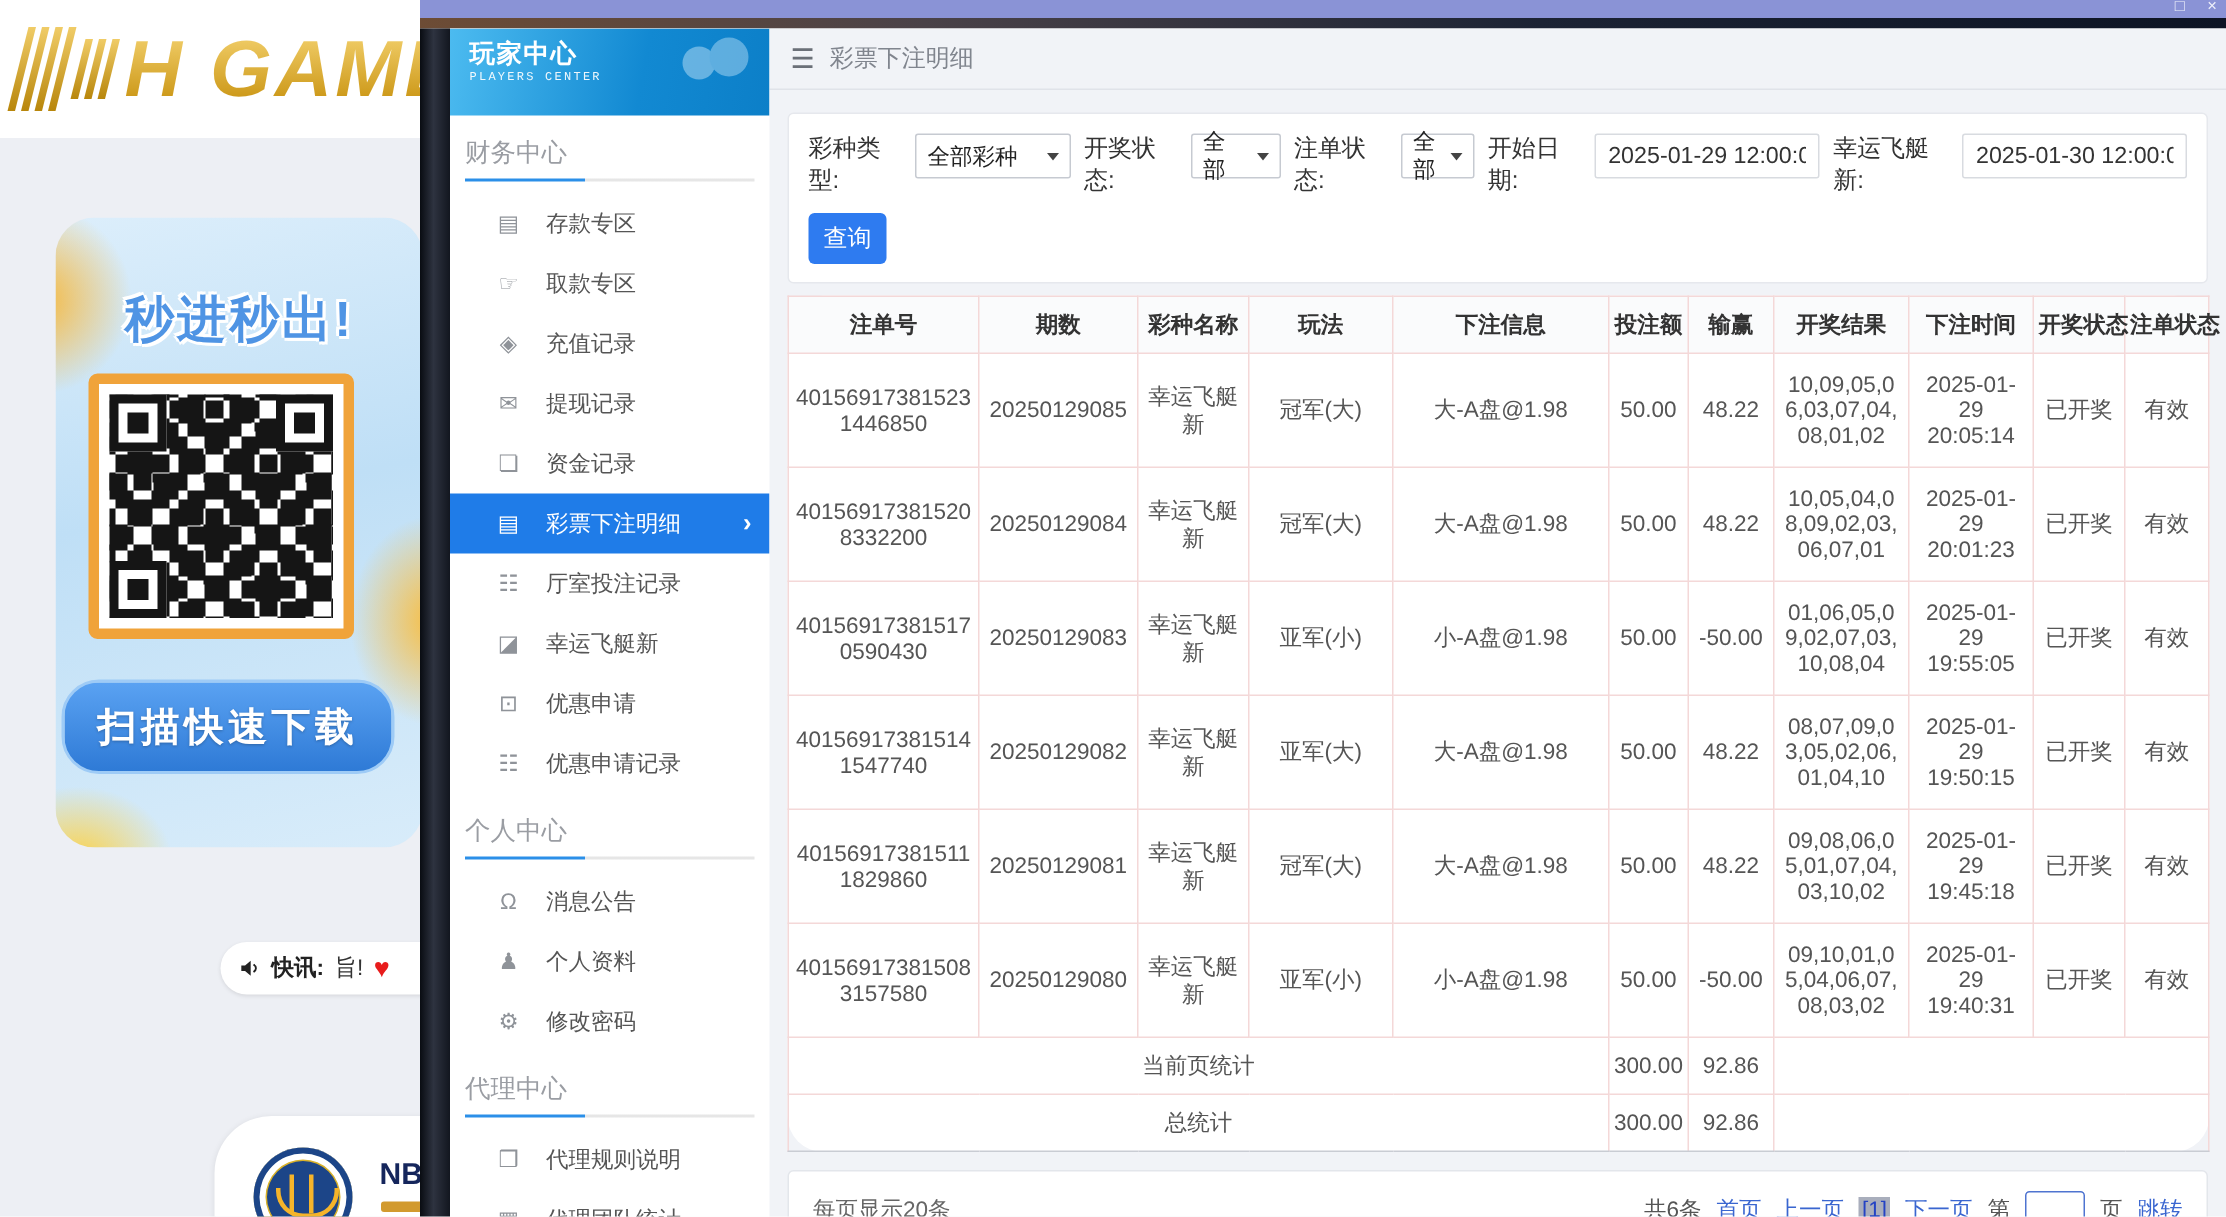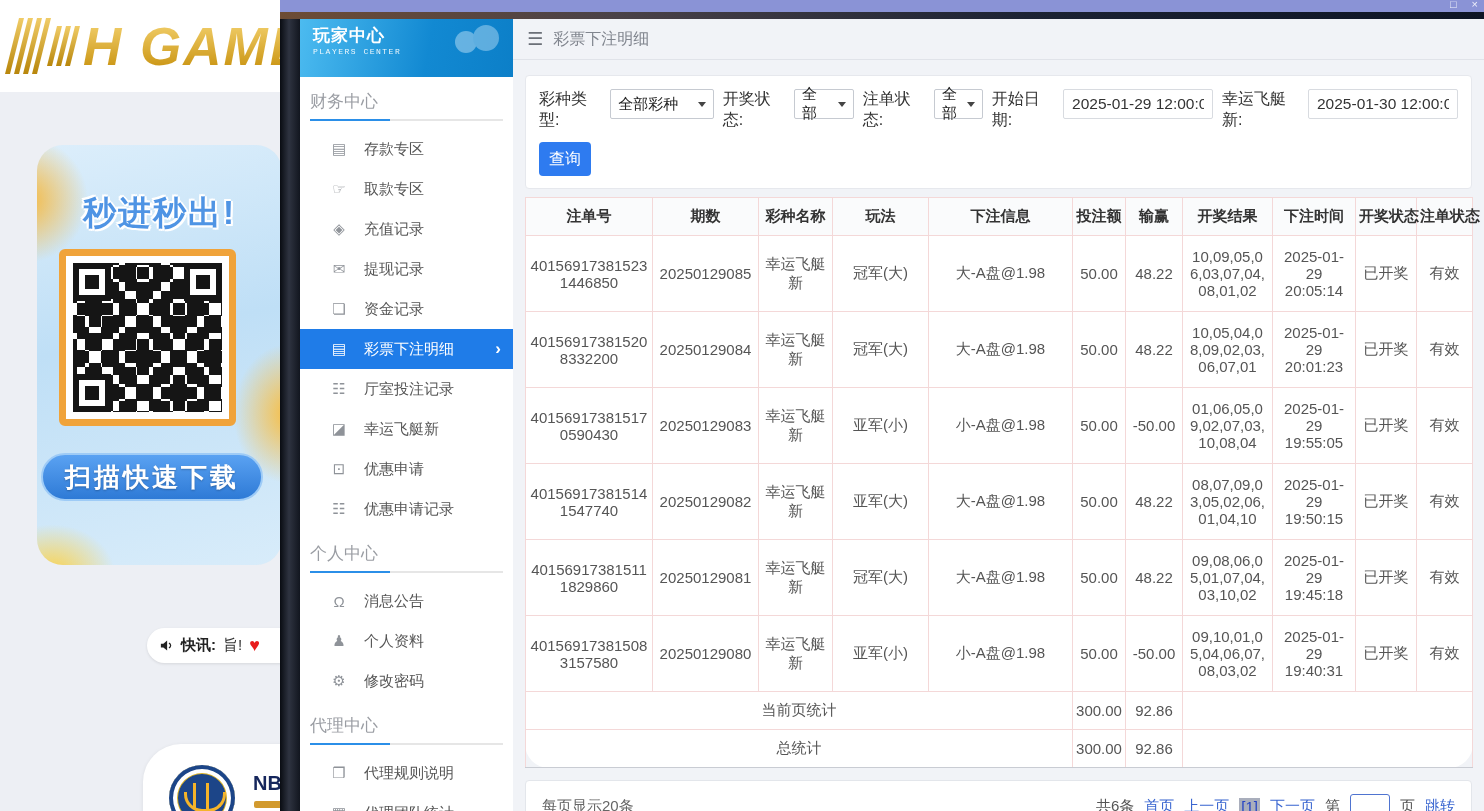--- a/index.html
+++ b/index.html
@@ -31,21 +31,21 @@
     text-shadow:-2px 0 0 #fff,2px 0 0 #fff,0 -2px 0 #fff,0 2px 0 #fff,2px 2px 0 #fff,-2px -2px 0 #fff; }
   .qr-box { position:absolute; left:22px; top:104px; width:177px; height:177px;
     background:#fff; border:7px solid #f0a33a; border-radius:6px; padding:7px; }
   .qr-pattern { position:relative; width:100%; height:100%;
     background:
       conic-gradient(#151515 90deg, transparent 90deg 180deg, #151515 180deg 270deg, transparent 270deg) 4px 4px/24px 24px,
       conic-gradient(transparent 90deg, #151515 90deg 180deg, transparent 180deg 270deg, #151515 270deg) 12px 2px/34px 34px; }
   .finder { position:absolute; width:38px; height:38px; border:6px solid #151515; background:#fff; }
   .finder::after { content:""; position:absolute; inset:6px; background:#151515; }
   .finder.tl { left:0; top:0; } .finder.tr { right:0; top:0; } .finder.bl { left:0; bottom:0; }
-  .download-btn { position:absolute; left:4px; top:308px; width:222px; height:48px;
+  .download-btn { position:absolute; left:4px; top:308px; width:222px; height:63px;
     border-radius:25px; background:linear-gradient(180deg,#5aa2f2,#2e7ad6);
     border:2px solid #9ecbf6; color:#fff; font-size:26px; font-weight:bold; letter-spacing:3px;
     display:flex; align-items:center; justify-content:center; cursor:pointer;
     text-shadow:0 1px 2px rgba(0,0,0,.25); }
 
   .ticker { position:absolute; left:147px; top:628px; width:210px; height:35px;
     background:#fff; border-radius:18px; display:flex; align-items:center; gap:7px;
     padding:0 12px; box-shadow:0 1px 3px rgba(0,0,0,.10); font-size:15px; color:#222; }
   .ticker .t-label { font-weight:bold; }
   .ticker .t-text { color:#333; }

